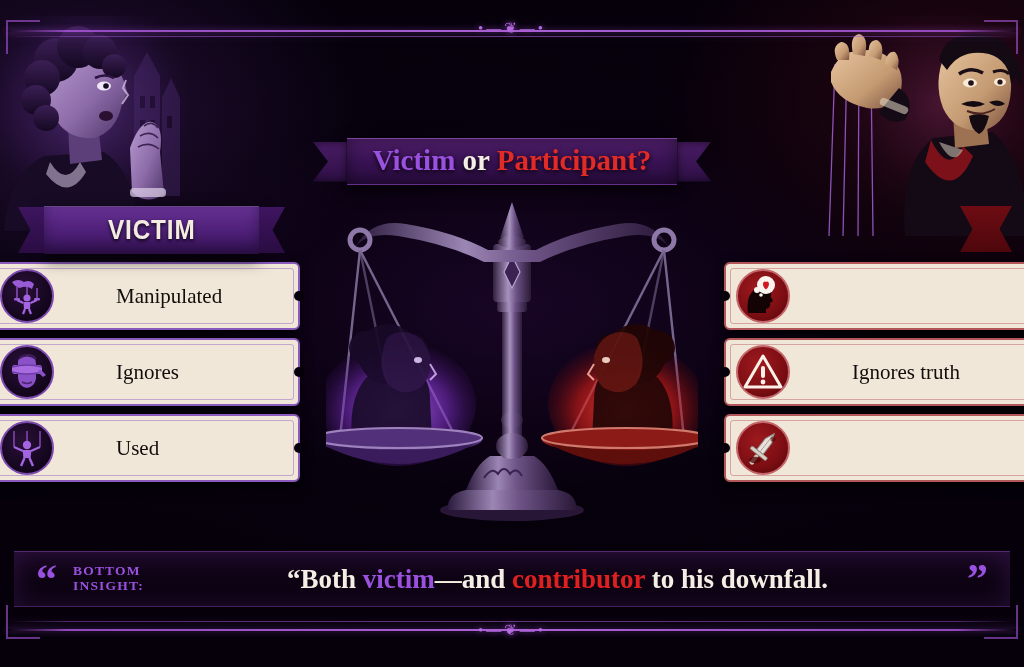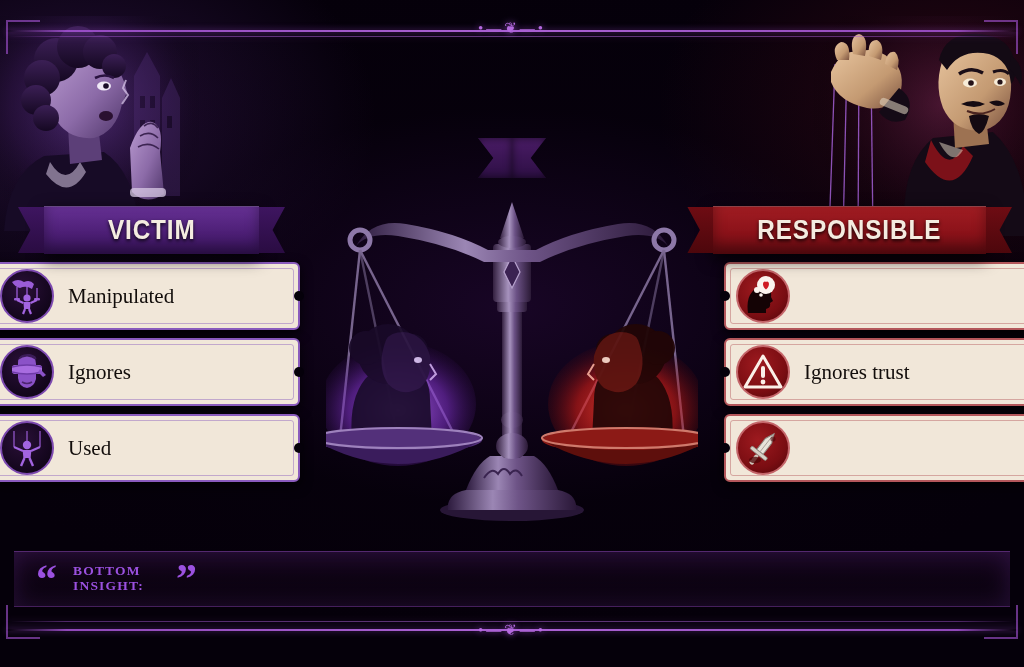--- a/index.html
+++ b/index.html
@@ -139,21 +139,21 @@
     position:relative; overflow:hidden; margin-right:14px;
   }
   .col.left .icon-circle {
     background:radial-gradient(circle at 40% 35%, #2a1038 0%, #160720 60%, #0a030f 100%);
     border:2px solid #7d4ab0;
   }
   .col.right .icon-circle {
     background:radial-gradient(circle at 40% 35%, #9e1a1f 0%, #7a0d12 62%, #4c060a 100%);
     border:2px solid #c4666a;
   }
-  .card-label { font-size:21px; color:#120d0b; white-space:nowrap; }
+  .card-label { font-size:21px; color:#120d0b; white-space:nowrap;margin-left:48px; }
 
   
   #scale { position:absolute; left:50%; transform:translateX(-50%); top:188px; width:372px; height:340px; z-index:4; }
 
   
   #insight {
     position:absolute; left:14px; right:14px; bottom:60px; height:56px; z-index:7;
     display:flex; align-items:center; padding:0 22px;
     background:linear-gradient(180deg, rgba(22,6,30,.96), rgba(8,2,12,.98));
     border-top:1px solid rgba(160,80,210,.5); border-bottom:1px solid rgba(160,80,210,.35);
@@ -315,37 +315,39 @@
   </div>
   <div class="corner tl"></div>
   <div class="corner tr"></div>
   <div class="corner bl"></div>
   <div class="corner br"></div>
 
 
   <div id="subtitle-wrap">
     <div class="ribbon">
       <div class="rib-tail l"></div>
+      <div class="rib-body">
+        <div id="subtitle">
+          <span class="s-purple">Victim</span><span class="s-cream"> or </span><span class="s-red">Participant?</span>
+        </div>
+      </div>
       <div class="rib-tail r"></div>
     </div>
   </div>
 
   <div class="side-banner left">
     <div class="sb-tail l purple-tail"></div>
     <div class="sb-body purple-bg">
       <span class="sb-label">VICTIM</span>
     </div>
     <div class="sb-tail r purple-tail"></div>
   </div>
 
   <div class="side-banner right">
     <div class="sb-tail l red-tail"></div>
-    <div class="sb-body red-bg">
-      <span class="sb-label">RESPONSIBLE</span>
-    </div>
     <div class="sb-tail r red-tail"></div>
   </div>
 
   <div id="scale">
     <svg viewBox="0 0 372 340" width="372" height="340">
       <defs>
         <linearGradient id="metal" x1="0" y1="0" x2="1" y2="0">
           <stop offset="0%" stop-color="#2d1b3e"></stop>
             <stop offset="35%" stop-color="#9b86b4"></stop>
           <stop offset="55%" stop-color="#6e5487"></stop>
@@ -512,21 +514,21 @@
 
     <div class="card">
       <span class="notch w"></span>
       <span class="icon-circle">
         <svg viewBox="0 0 42 42" width="42" height="42">
           <path d="M21 5 L39 36 L3 36 Z" fill="none" stroke="#fbf0e8" stroke-width="3" stroke-linejoin="round"></path>
           <rect x="19" y="15" width="4" height="12" rx="2" fill="#fbf0e8"></rect>
           <circle cx="21" cy="31" r="2.4" fill="#fbf0e8"></circle>
         </svg>
       </span>
-      <span class="card-label">Ignores trust</span>
+      <span class="card-label">Ignores truth</span>
     </div>
 
     <div class="card">
       <span class="notch w"></span>
       <span class="icon-circle">
         <svg viewBox="0 0 42 42" width="42" height="42">
           <g transform="rotate(38 21 21)">
             <path d="M21 3 L25 12 L25 26 L17 26 L17 12 Z" fill="#e8e2da" stroke="#8e8880" stroke-width="1"></path>
             <rect x="11" y="26" width="20" height="3.6" rx="1.6" fill="#d8d0c6" stroke="#8e8880" stroke-width=".8"></rect>
             <rect x="19" y="30" width="4" height="8" rx="1.6" fill="#cfc7bc"></rect>
@@ -537,16 +539,19 @@
           <circle cx="31" cy="12" r="2.6" fill="#4d0406" opacity=".6"></circle>
         </svg>
       </span>
     </div>
   </div>
 
   <div id="insight">
     <span class="q-mark q-open">“</span>
     <div id="insight-label">BOTTOM
 INSIGHT:</div>
+    <div id="insight-quote">
+      <span>“Both </span><span class="i-purple">victim</span><span>—and </span><span class="i-red">contributor</span><span> to his downfall.</span>
+    </div>
     <span class="q-mark q-close">”</span>
   </div>
 
 </div>
 
 </body></html>

